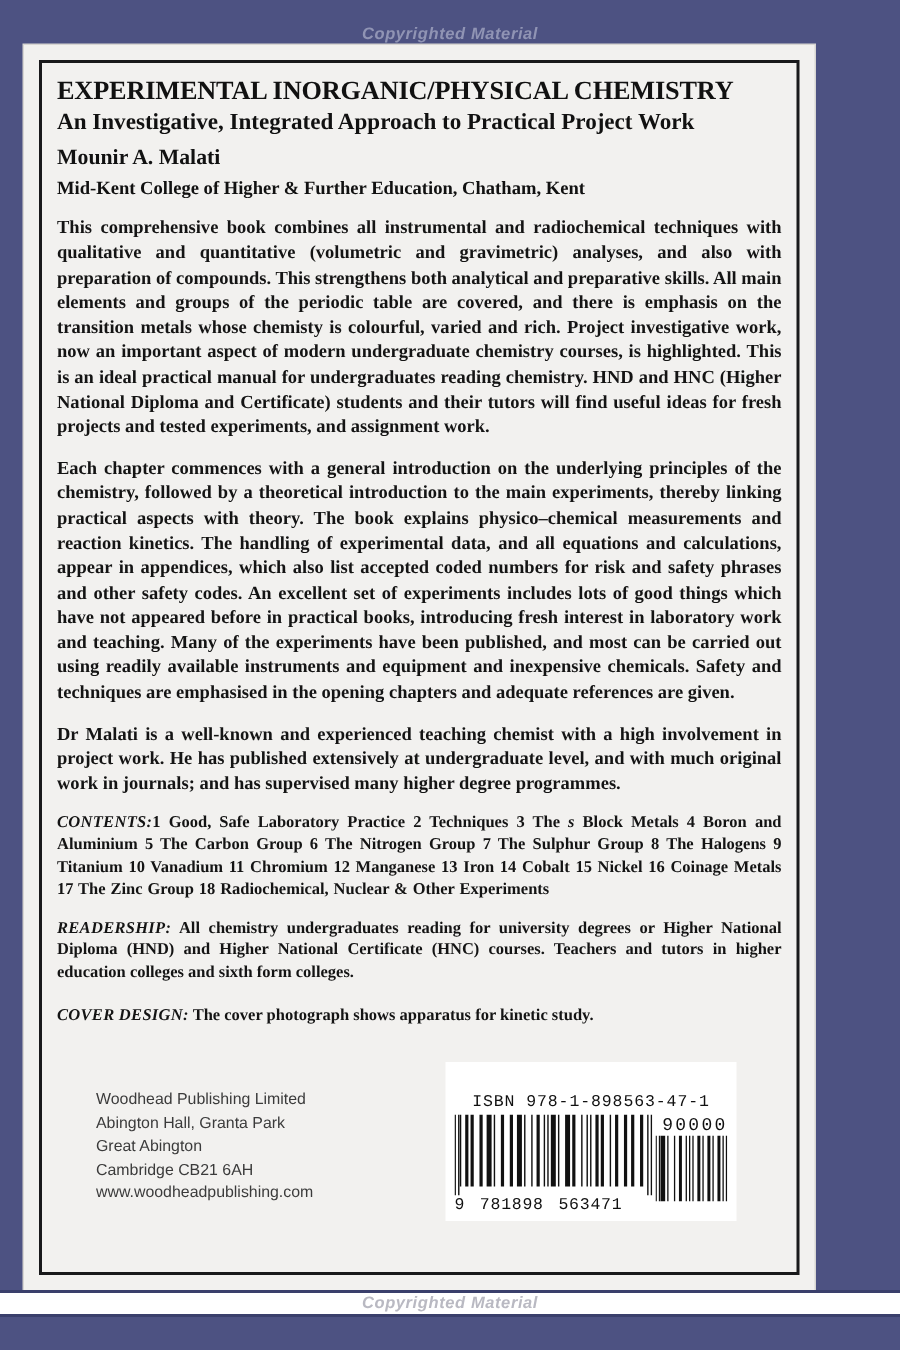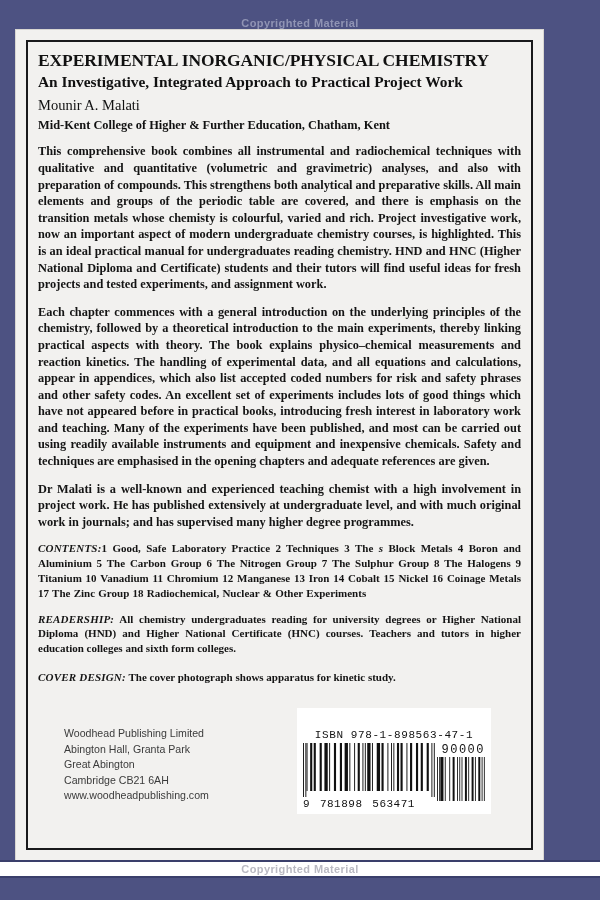--- a/index.html
+++ b/index.html
@@ -22,20 +22,21 @@
     width: 600px;
     height: 22px;
     display: flex;
     align-items: center;
     justify-content: center;
     letter-spacing: 0.4px;
     font-family: "Liberation Sans", sans-serif;
     font-weight: bold;
     font-size: 11px;
     user-select: none;
+    font-style: italic;
   }
   .band-top {
     top: 12px;
     background: #4d5282;
     color: #9094b4;
   }
   .band-bottom {
     top: 860px;
     background: #ffffff;
     color: #b9b9c2;
@@ -83,21 +84,21 @@
   }
   .subtitle {
     font-size: 15.4px;
     font-weight: bold;
     color: #111;
     line-height: 1.2;
     margin-bottom: 6px;
   }
   .author {
     font-size: 14.5px;
-    font-weight: normal;
+    font-weight: bold;
     color: #111;
     line-height: 1.2;
     margin-bottom: 3px;
   }
   .affiliation {
     font-size: 12.4px;
     font-weight: bold;
     color: #111;
     line-height: 1.2;
     margin-bottom: 11px;

